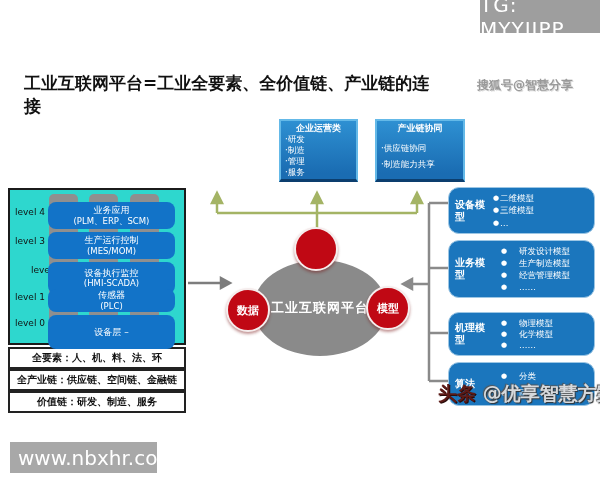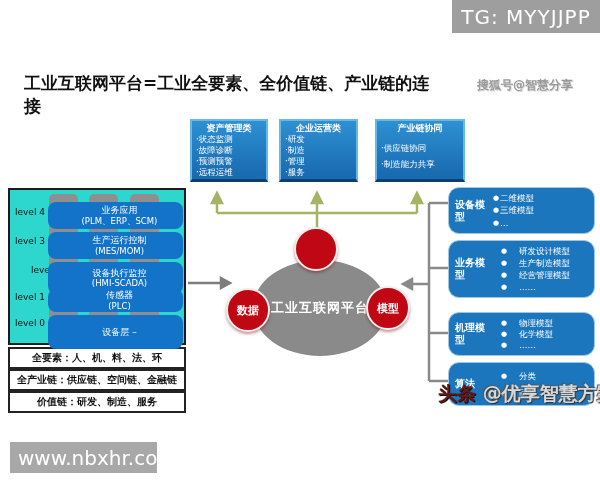--- a/index.html
+++ b/index.html
@@ -1,21 +1,21 @@
 <!DOCTYPE html>
 <html><head>
 <meta charset="utf-8">
 <style>
   html,body{margin:0;padding:0;background:#fff;}
   .stage{position:relative;width:600px;height:480px;background:#fff;overflow:hidden;
          font-family:"DejaVu Sans","Liberation Sans",sans-serif;}
   .abs{position:absolute;box-sizing:border-box;}
 
   
-  .tg-banner{right:0;top:8;width:148px;height:33px;background:#9e9e9e;color:#fff;
+  .tg-banner{right:0;top:8;width:120px;height:33px;background:#9e9e9e;color:#fff;
              font-size:20px;display:flex;align-items:center;justify-content:center;letter-spacing:1px;}
   .main-title{left:24px;top:72px;width:420px;color:#111;font-size:17px;font-weight:bold;letter-spacing:0px;}
   .sohu-mark{left:477px;top:77px;font-size:12px;font-weight:bold;color:#999;
              text-shadow:1px 1px 0 #ddd;}
   .site-banner{left:10px;top:442px;width:147px;height:31px;background:#a8a8a8;color:#fff;
                font-size:20px;display:flex;align-items:center;padding-left:8px;}
   .toutiao-mark{left:438px;top:381px;font-size:19px;font-weight:bold;white-space:nowrap;z-index:30;}
   .toutiao-mark .tt-prefix{color:#5d1a16;text-shadow:1px 1px 0 #2a0d0b;}
   .toutiao-mark .tt-suffix{color:#d6d9dc;text-shadow:1px 1px 1px #333,-1px -1px 1px #555;}
 
@@ -27,21 +27,21 @@
   .top-box .tb-items{flex:1;display:flex;flex-direction:column;justify-content:space-around;}
   .top-box .tb-item{font-size:8.5px;line-height:10px;text-align:left;}
 
   
   .left-panel{left:8px;top:188px;width:178px;height:157px;background:#2ed7ce;
               border:2px solid #1b1b1b;z-index:5;}
   .gray-bar{position:absolute;top:4px;height:146px;width:29px;background:#8f8f8f;border-radius:5px;}
   .level-label{position:absolute;left:5px;font-size:9px;color:#111;}
   .layer-box{position:absolute;left:38px;width:127px;background:#1273c8;border-radius:8px;
              color:#fff;display:flex;flex-direction:column;justify-content:center;
-             text-align:center;font-size:9px;line-height:10.5px;z-index:6;padding-left:8px;}
+             text-align:center;font-size:9px;line-height:10.5px;z-index:6;}
   .layer-line2{font-size:8.5px;}
 
   
   .chain-row{left:8px;width:178px;height:22px;background:#fff;border:2px solid #222;
              color:#111;font-size:10px;font-weight:600;display:flex;align-items:center;
              justify-content:center;white-space:nowrap;}
 
   
   .hub-ellipse{left:253px;top:260px;width:134px;height:96px;border-radius:50%;
                background:#8a8a8a;display:flex;align-items:center;justify-content:center;z-index:8;}
@@ -71,29 +71,20 @@
 </style>
 </head>
 <body>
 
 <div class="stage">
 
   <div class="abs tg-banner">TG: MYYJJPP</div>
   <div class="abs main-title">工业互联网平台=工业全要素、全价值链、产业链的连接</div>
   <div class="abs sohu-mark">搜狐号@智慧分享</div>
 
-  <div class="abs top-box" style="left:190px;width:78px;">
-    <div class="tb-title">资产管理类</div>
-    <div class="tb-items">
-      <div class="tb-item">·状态监测</div>
-      <div class="tb-item">·故障诊断</div>
-      <div class="tb-item">·预测预警</div>
-      <div class="tb-item">·远程运维</div>
-    </div>
-  </div>
   <div class="abs top-box" style="left:279px;width:79px;">
     <div class="tb-title">企业运营类</div>
     <div class="tb-items">
       <div class="tb-item">·研发</div>
       <div class="tb-item">·制造</div>
       <div class="tb-item">·管理</div>
       <div class="tb-item">·服务</div>
     </div>
   </div>
   <div class="abs top-box" style="left:375px;width:90px;">

